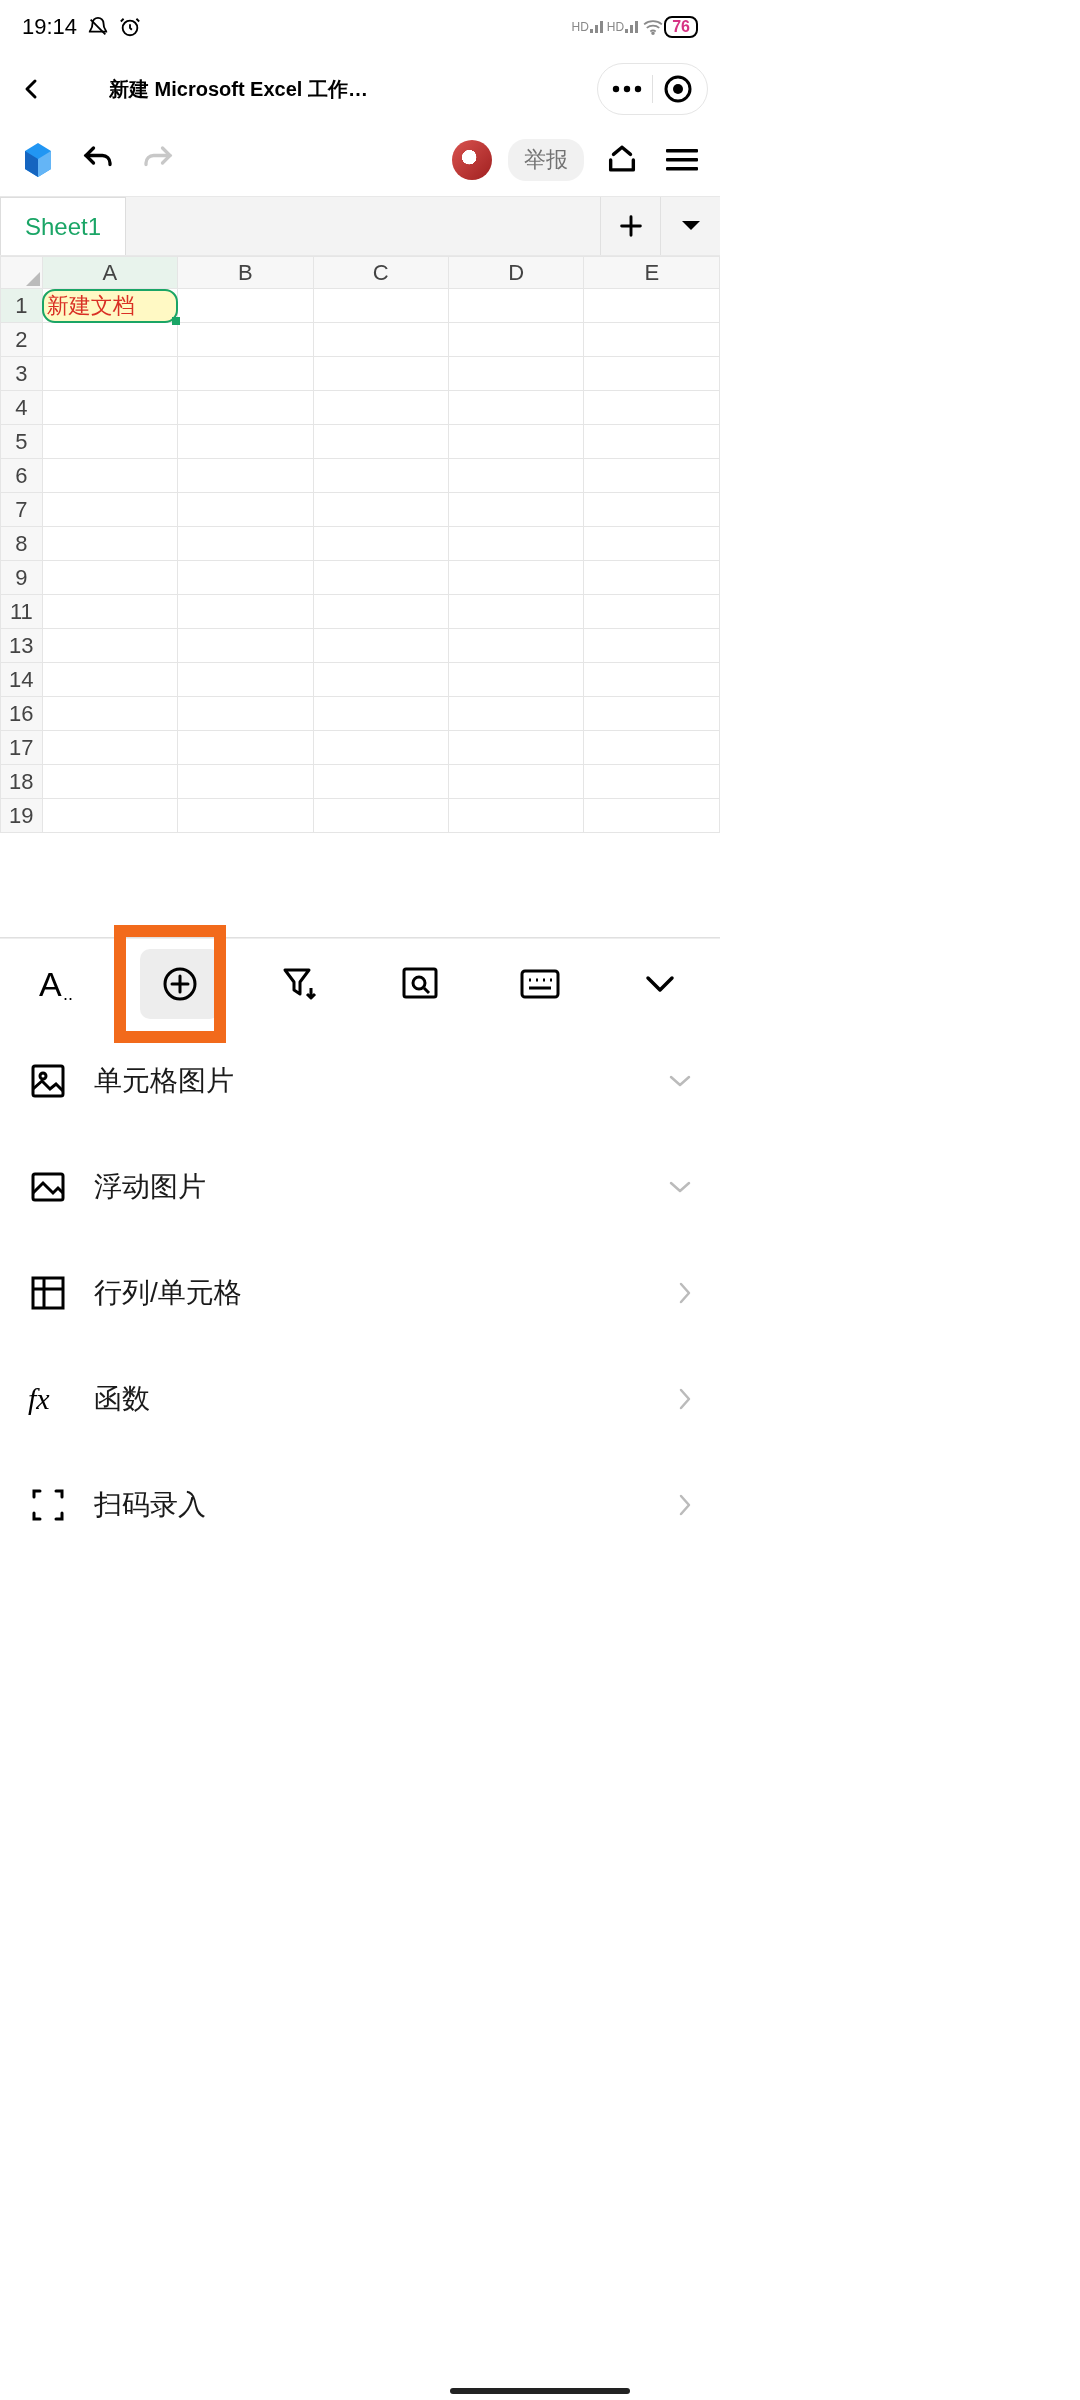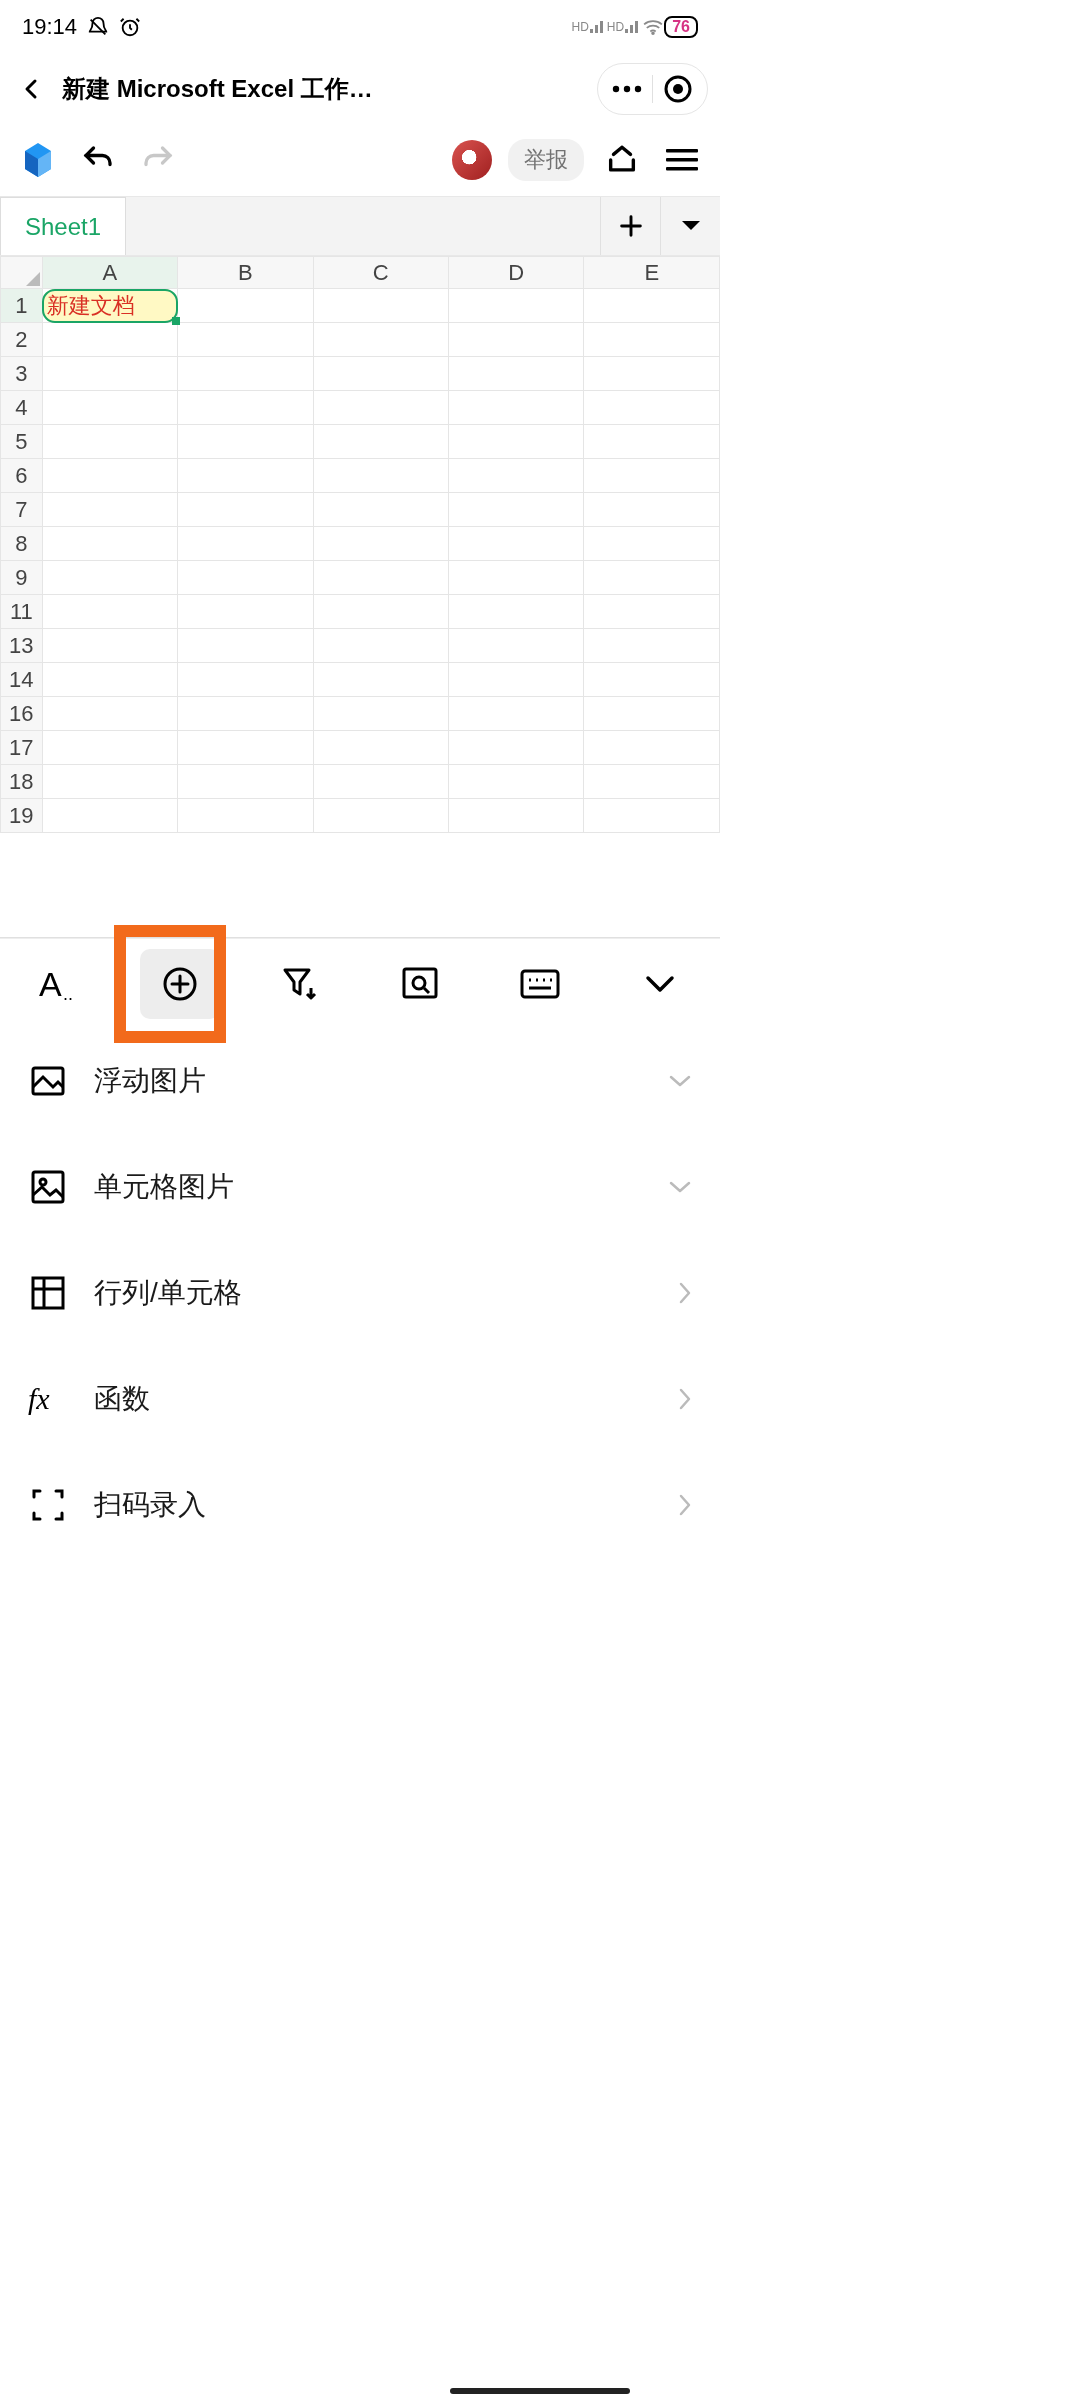--- a/index.html
+++ b/index.html
@@ -8,21 +8,21 @@
 
   
   .status-bar { height: 54px; display: flex; padding: 0 22px; font-size: 22px; font-weight: 500; }
   .status-left { display: flex; align-items: center; gap: 10px; }
   .status-right { margin-left: auto; display: flex; align-items: center; gap: 0; }
   .battery-pill { border: 2px solid #000; border-radius: 8px; padding: 0 6px; font-size: 16px; color: #d63384; font-weight: 600; }
 
   
   .title-bar { height: 70px; display: flex; align-items: center; padding: 0 12px; gap: 10px; }
   .back-btn { width: 40px; height: 40px; display: flex; align-items: center; justify-content: center; }
-  .doc-title { font-size: 24px; font-weight: 700; white-space: nowrap; overflow: hidden; text-overflow: ellipsis; flex: 1; }
+  .doc-title { font-size: 20px; font-weight: 700; white-space: nowrap; overflow: hidden; text-overflow: ellipsis; flex: 1; margin-left: 47px; }
   .title-right { display: flex; align-items: center; border: 1px solid #e5e5e5; border-radius: 30px; padding: 4px 8px; gap: 4px; }
   .dots-btn, .target-btn { width: 42px; height: 42px; display: flex; align-items: center; justify-content: center; }
   .vsep { width: 1px; height: 28px; background: #e0e0e0; }
 
   
   .toolbar { height: 72px; display: flex; align-items: center; padding: 0 16px; gap: 16px; }
   .tb-icon { width: 44px; height: 44px; display: flex; align-items: center; justify-content: center; }
   .tb-spacer { flex: 1; }
   .avatar { width: 40px; height: 40px; border-radius: 50%; background: linear-gradient(135deg,#d9534f,#a02020); position: relative; overflow: hidden; }
   .avatar::after { content:""; position:absolute; inset:6px; background: radial-gradient(circle at 40% 40%, #fff 0 30%, transparent 31%); }
@@ -368,40 +368,40 @@
         <path d="M4 4l12 12L28 4"></path>
       </svg>
   </div>
   <div class="highlight-box"></div>
 </div>
 
 <div class="menu-list" id="menu-list">
     <div class="menu-item">
       <div class="menu-icon">
         <svg width="36" height="36" viewBox="0 0 36 36" fill="none" stroke="#000" stroke-width="3">
-          <rect x="3" y="5" width="30" height="26" rx="2"></rect>
-          <path d="M3 24l10-10 10 10 5-5 5 5"></path>
-        </svg>
-      </div>
-      <div class="menu-label">浮动图片</div>
+          <rect x="3" y="3" width="30" height="30" rx="2"></rect>
+          <circle cx="13" cy="13" r="3"></circle>
+          <path d="M3 26l9-8 8 8 6-5 7 7"></path>
+        </svg>
+      </div>
+      <div class="menu-label">单元格图片</div>
       <div class="menu-chev">
         <svg width="24" height="16" viewBox="0 0 24 16" fill="none" stroke="#bbb" stroke-width="2.5" stroke-linecap="round" stroke-linejoin="round">
           <path d="M3 4l9 8 9-8"></path>
         </svg>
       </div>
     </div>
     <div class="menu-item">
       <div class="menu-icon">
         <svg width="36" height="36" viewBox="0 0 36 36" fill="none" stroke="#000" stroke-width="3">
-          <rect x="3" y="3" width="30" height="30" rx="2"></rect>
-          <circle cx="13" cy="13" r="3"></circle>
-          <path d="M3 26l9-8 8 8 6-5 7 7"></path>
-        </svg>
-      </div>
-      <div class="menu-label">单元格图片</div>
+          <rect x="3" y="5" width="30" height="26" rx="2"></rect>
+          <path d="M3 24l10-10 10 10 5-5 5 5"></path>
+        </svg>
+      </div>
+      <div class="menu-label">浮动图片</div>
       <div class="menu-chev">
         <svg width="24" height="16" viewBox="0 0 24 16" fill="none" stroke="#bbb" stroke-width="2.5" stroke-linecap="round" stroke-linejoin="round">
           <path d="M3 4l9 8 9-8"></path>
         </svg>
       </div>
     </div>
     <div class="menu-item">
       <div class="menu-icon">
         <svg width="36" height="36" viewBox="0 0 36 36" fill="none" stroke="#000" stroke-width="3">
           <rect x="3" y="3" width="30" height="30"></rect>

